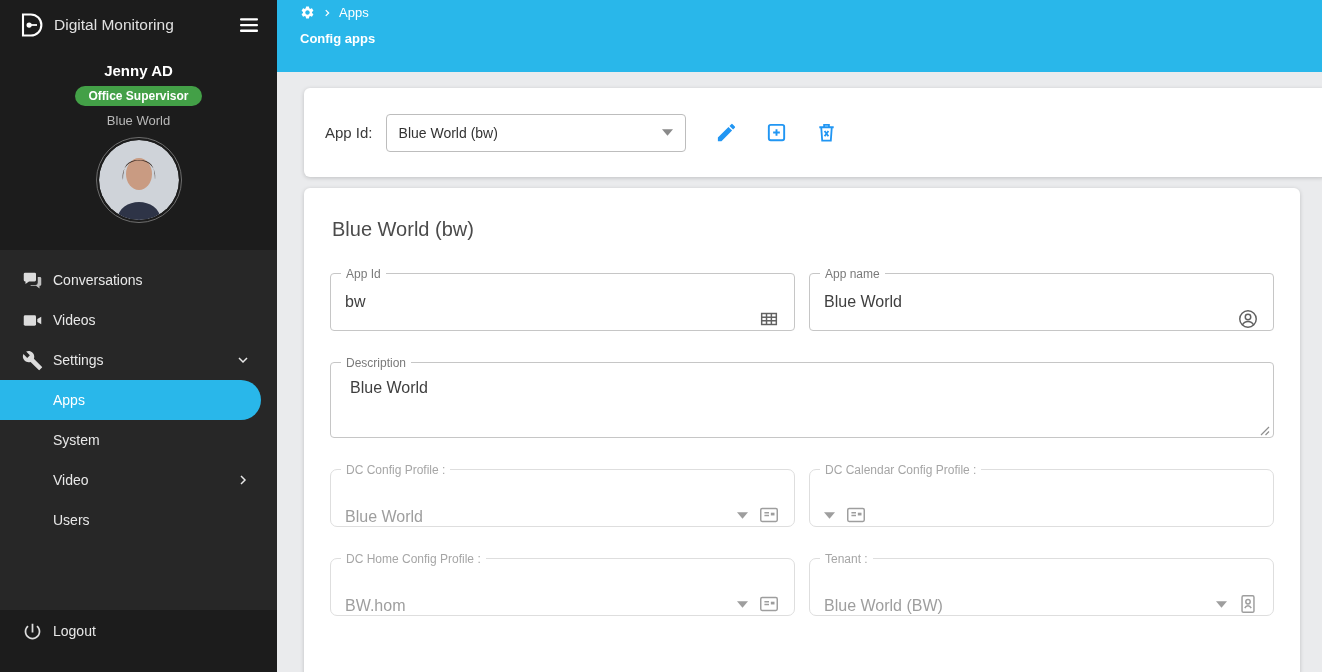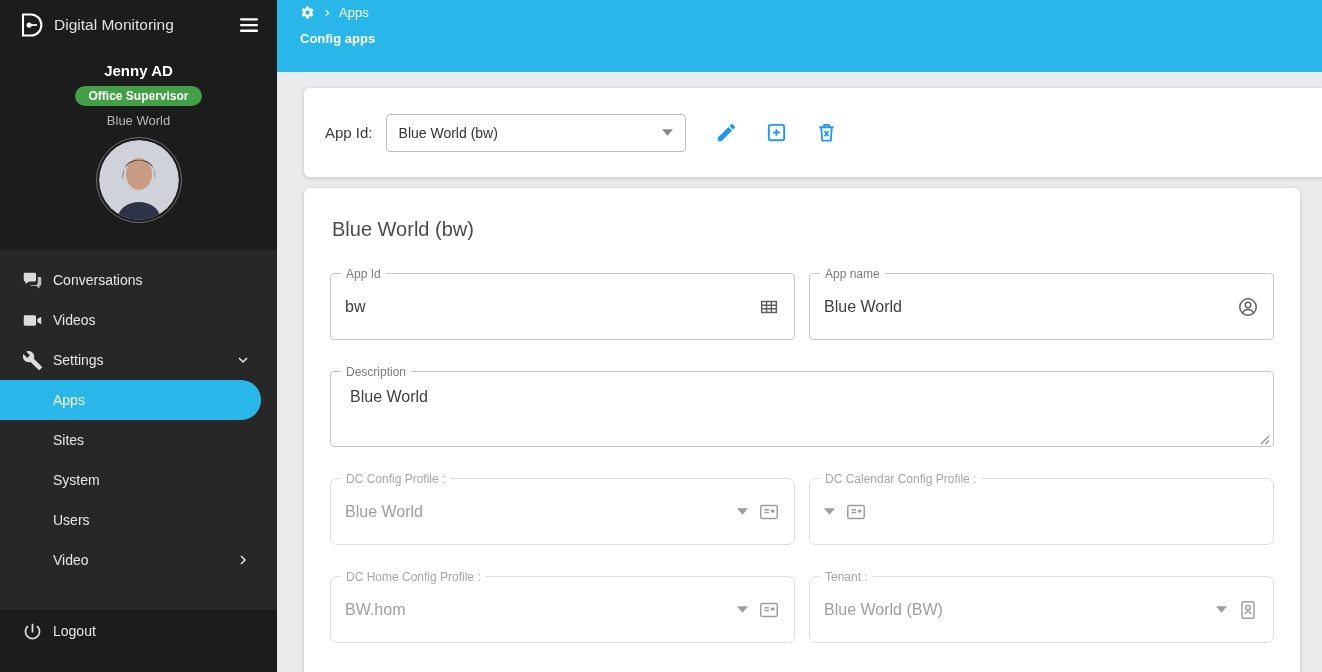--- a/index.html
+++ b/index.html
@@ -59,21 +59,21 @@
   .app-select .caret{margin-left:auto;color:#8a8a8a;display:flex;}
   .app-select .caret svg{width:11px;height:7px;}
   .tool-icons{display:flex;align-items:center;gap:27px;margin-left:29px;color:var(--icon_blue);}
   .tool-icons span{display:flex;cursor:pointer;}
   .tool-icons svg{width:23px;height:23px;}
 
   .form-card{width:996px;height:500px;margin-top:11px;padding:24px 26px;}
   .form-title{font-size:20px;color:#4b4b4b;font-weight:normal;margin:6px 0 32px 2px;}
   .row{display:grid;grid-template-columns:1fr 1fr;column-gap:14px;margin-bottom:31px;}
   .row.single{grid-template-columns:1fr;}
-  .field{position:relative;border:1px solid #c6c6c6;border-radius:4px;height:67px;display:flex;align-items:center;padding:0 14px;background:#fff;}
+  .field{position:relative;border:1px solid #c6c6c6;border-radius:4px;height:58px;display:flex;align-items:flex-end;padding:0 14px;background:#fff;}
   .field.area{height:76px;align-items:stretch;padding-left:19px;}
   .flabel{position:absolute;top:-8px;left:10px;background:#fff;padding:0 5px;font-size:12px;color:#7a7a7a;line-height:16px;white-space:nowrap;}
   .field input{border:none;outline:none;flex:1;background:transparent;font-family:inherit;font-size:16px;color:#3f3f3f;height:100%;min-width:0;}
   .field textarea{border:none;outline:none;flex:1;background:transparent;font-family:inherit;font-size:16px;color:#3f3f3f;resize:none;padding-top:16px;}
   .fvalue{flex:1;font-size:16px;color:#3f3f3f;}
   .suffix{display:flex;align-items:center;gap:10px;color:#616161;}
   .suffix span{display:flex;}
   .suffix svg{width:22px;height:22px;}
   .suffix .caret-sm svg{width:11px;height:7px;}
   .field.disabled{border-color:#dedede;border-radius:7px;}
@@ -155,35 +155,32 @@
       <span class="chev">
         <svg viewBox="0 0 24 24" fill="none" stroke="currentColor" stroke-width="2.2">
             <path d="M6 9l6 6 6-6"></path>
           </svg>
       </span>
     </div>
     <div class="nav-item sub selected">
       <span>Apps</span>
     </div>
     <div class="nav-item sub">
-      <span>Sites</span>
-    </div>
-    <div class="nav-item sub">
       <span>System</span>
-    </div>
-    <div class="nav-item sub">
-      <span>Users</span>
     </div>
     <div class="nav-item sub">
       <span>Video</span>
       <span class="chev">
         <svg viewBox="0 0 24 24" fill="none" stroke="currentColor" stroke-width="2.2">
             <path d="M9 6l6 6-6 6"></path>
           </svg>
       </span>
+    </div>
+    <div class="nav-item sub">
+      <span>Users</span>
     </div>
   </nav>
 
   <div class="side-footer">
     <div class="nav-item">
       <span class="nicon">
         <svg viewBox="0 0 24 24" fill="currentColor">
             <path d="M13 3h-2v10h2V3zm4.83 2.17l-1.42 1.42C17.99 7.86 19 9.81 19 12c0 3.87-3.13 7-7 7s-7-3.13-7-7c0-2.19 1.01-4.14 2.58-5.42L6.17 5.17C4.23 6.82 3 9.26 3 12c0 4.97 4.03 9 9 9s9-4.03 9-9c0-2.74-1.23-5.18-3.17-6.83z"></path>
           </svg>
       </span>

